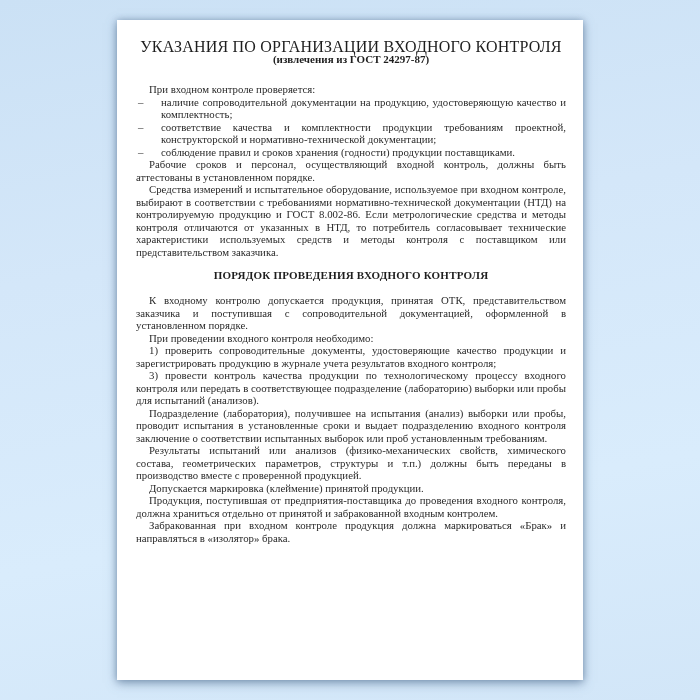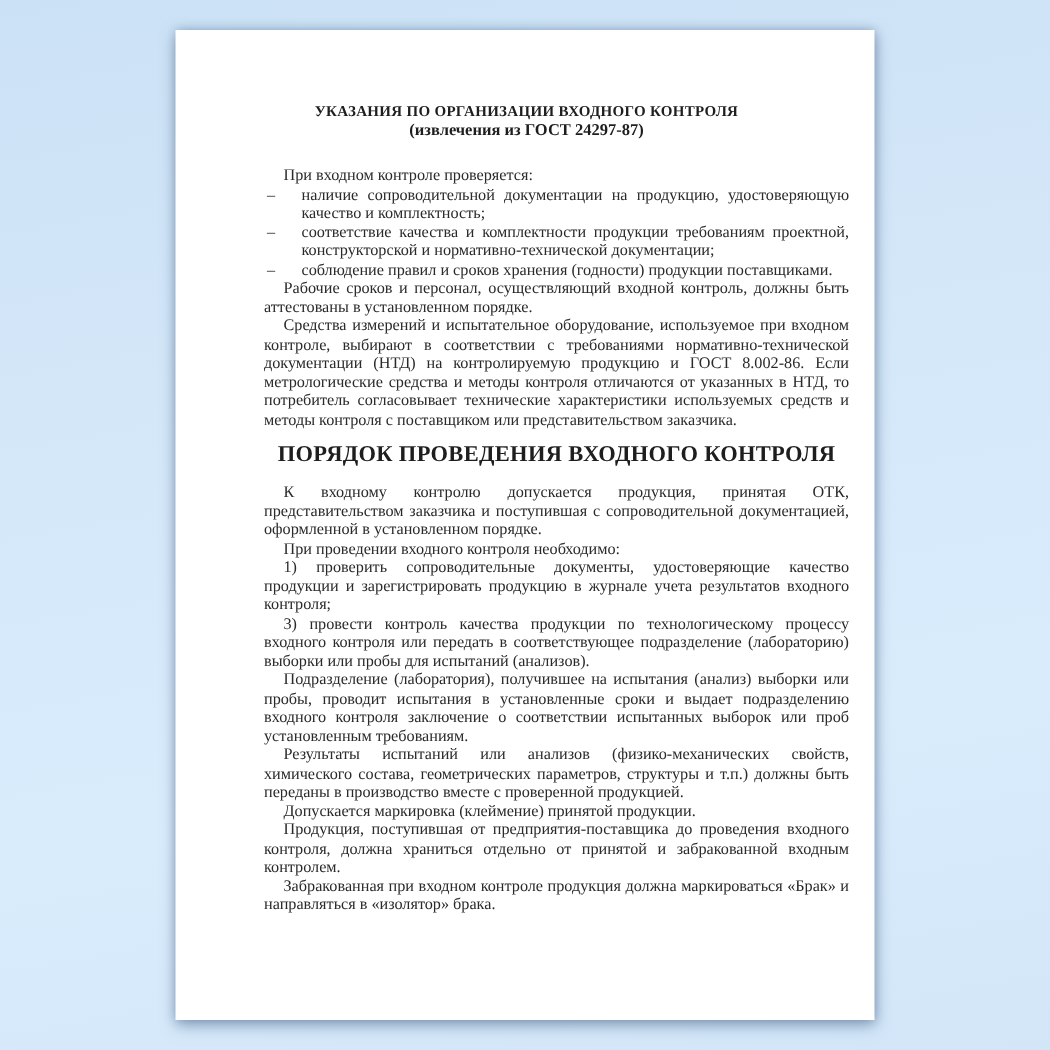--- a/index.html
+++ b/index.html
@@ -24,61 +24,59 @@
     top: 20px;
     width: 466px;
     height: 660px;
     box-sizing: border-box;
     background: #ffffff;
     box-shadow: 0 3px 10px rgba(96,124,156,0.70), 0 0 6px rgba(96,124,156,0.45);
     padding: 20px 17px 0 19px;
     color: #2a2a2a;
   }
   .doc-title {
-    font-weight: bold;
+    font-weight: normal;
     text-align: center;
-    font-size: 10px;
+    font-size: 16px;
     line-height: 13px;
     color: #1e1e1e;
     letter-spacing: 0.2px;
-    margin-top: 28px;
   }
   .doc-subtitle {
     font-weight: bold;
     text-align: center;
     font-size: 11px;
     line-height: 13px;
     margin: 0 0 17px 0;
     color: #1e1e1e;
   }
   .doc-body {
     font-size: 10.8px;
     line-height: 12.5px;
     text-align: justify;
     hyphens: auto;
-    margin-left: 40px;
     -webkit-hyphens: auto;
   }
   .para {
     margin: 0;
     text-indent: 13px;
   }
   .dash-item {
     position: relative;
     padding-left: 25px;
   }
   .dash-marker {
     position: absolute;
     left: 2px;
     top: 0;
   }
   .section-heading {
     font-weight: bold;
     text-align: center;
-    font-size: 15px;
+    font-size: 11px;
     line-height: 13px;
     margin: 11px 0 12px 0;
     color: #1e1e1e;
     letter-spacing: 0.2px;
   }
 </style>
 </head>
 <body>
 
 <div class="stage">

